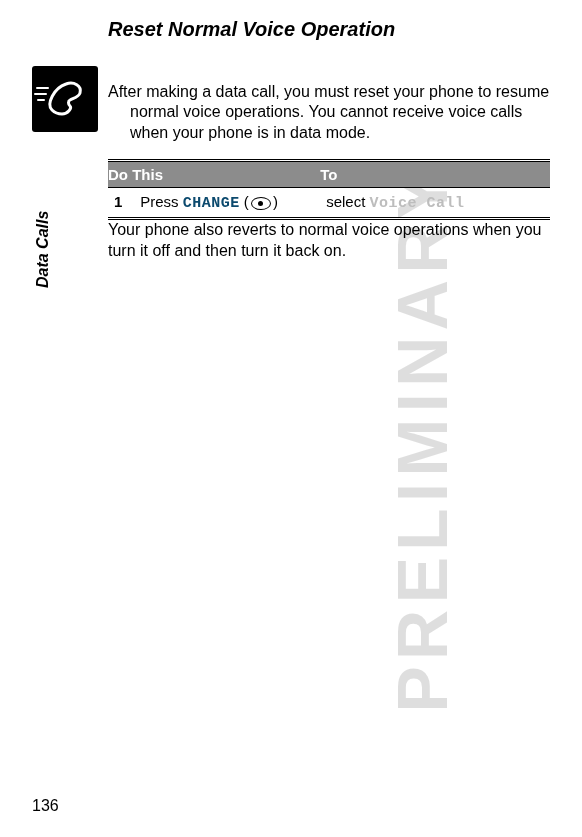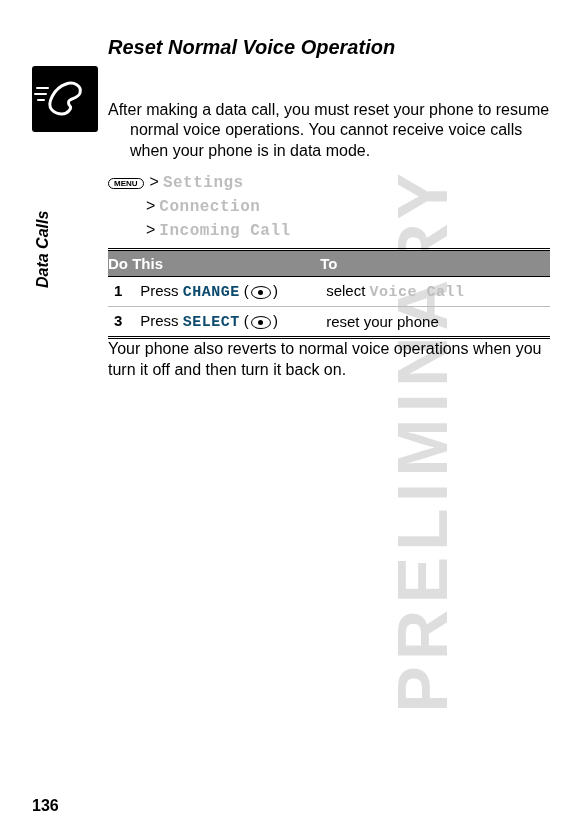--- a/index.html
+++ b/index.html
@@ -49,21 +49,21 @@
     transform: rotate(-90deg);
     transform-origin: left bottom;
     font-weight: bold;
     font-style: italic;
     font-size: 16px;
     white-space: nowrap;
   }
   .content {
     position: absolute;
     left: 108px;
-    top: 36px;
+    top: 18px;
     width: 442px;
   }
   .title {
     font-size: 20px;
     font-weight: bold;
     font-style: italic;
     margin-bottom: 8px;
   }
   .para {
     font-size: 16px;
@@ -185,21 +185,21 @@
     position: absolute; left: 9px; bottom: 1px;
     width: 0; height: 0;
     border-left: 3px solid transparent;
     border-right: 3px solid transparent;
     border-top: 4px solid #000;
   }
   .page-num {
     position: absolute;
     left: 32px;
     bottom: 22px;
-    font-weight: 700;
+    font-weight: 400;
     font-size: 16px;
     margin-top: 12px;
   }
   .closing {
   }
   .dothis-col { width: 48%; }
 </style>
 </head>
 <body>
 
@@ -218,53 +218,39 @@
   </div>
 
   <div class="tab-label">Data Calls</div>
 
   <div class="content">
     <div class="title">Reset Normal Voice Operation</div>
 
     <div class="para hanging">After making a data call, you must reset your phone to resume normal voice operations. You cannot receive voice calls when your phone is in data mode.</div>
 
     <div class="feature-row">
-      <div class="feature-path">
-        <span class="menu-pill">MENU</span><span class="gt">&gt;</span><span class="lcd">Settings</span><br>
-        <span class="gt" style="margin-left:38px;">&gt;</span><span class="lcd">Connection</span><br>
-        <span class="gt" style="margin-left:38px;">&gt;</span><span class="lcd">Incoming Call</span>
-      </div>
     </div>
 
     <table class="steps">
       <thead>
         <tr>
           <th class="dothis-col">Do This</th>
           <th>To</th>
         </tr>
       </thead>
       <tbody>
         <tr>
           <td>
             <span class="stepnum">1</span>
             <span>Press </span><span class="lcd-dark">CHANGE</span><span> (</span><span class="soft-oval"></span><span>)</span>
           </td>
           <td>
             <span>select </span><span class="lcd">Voice Call</span>
           </td>
         </tr>
-        <tr>
-          <td>
-            <span class="stepnum">3</span>
-            <span>Press </span><span class="lcd-dark">SELECT</span><span> (</span><span class="soft-oval"></span><span>)</span>
-          </td>
-          <td>
-            <span>reset your phone</span>
-          </td>
-        </tr>
       </tbody>
     </table>
 
     <div class="para closing">Your phone also reverts to normal voice operations when you turn it off and then turn it back on.</div>
   </div>
 
   <div class="page-num">136</div>
 </div>
 
 </body></html>

